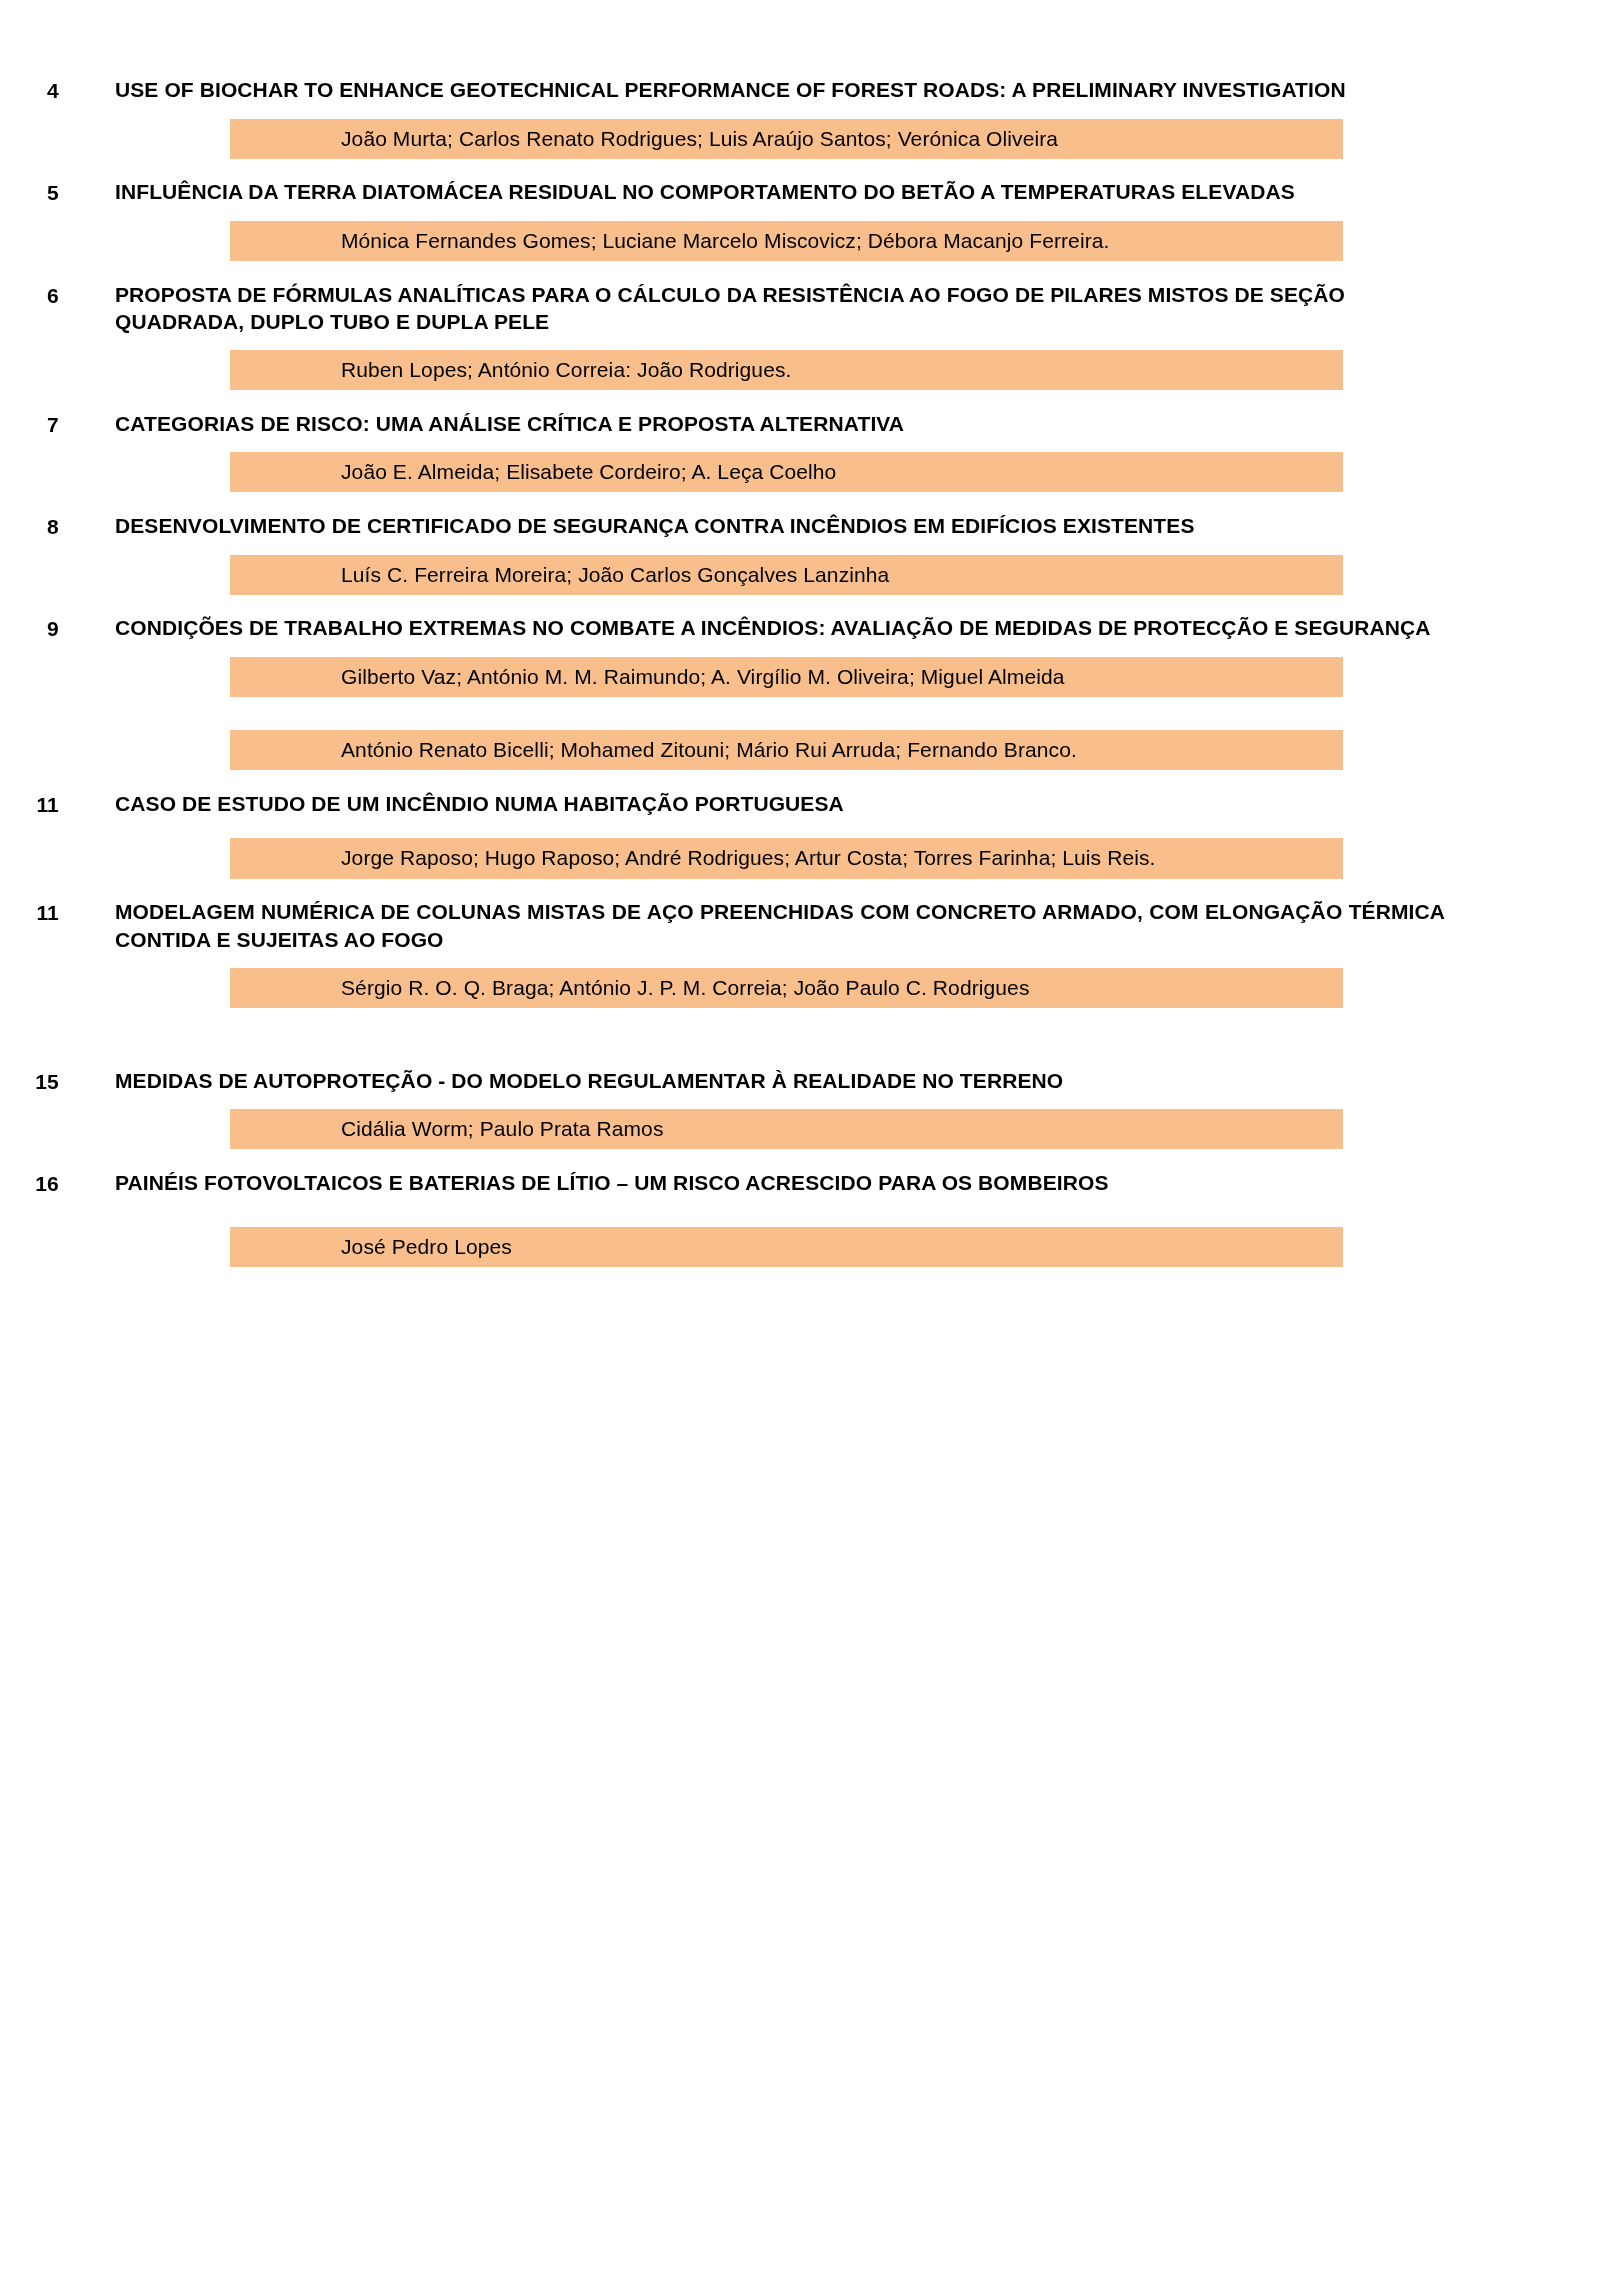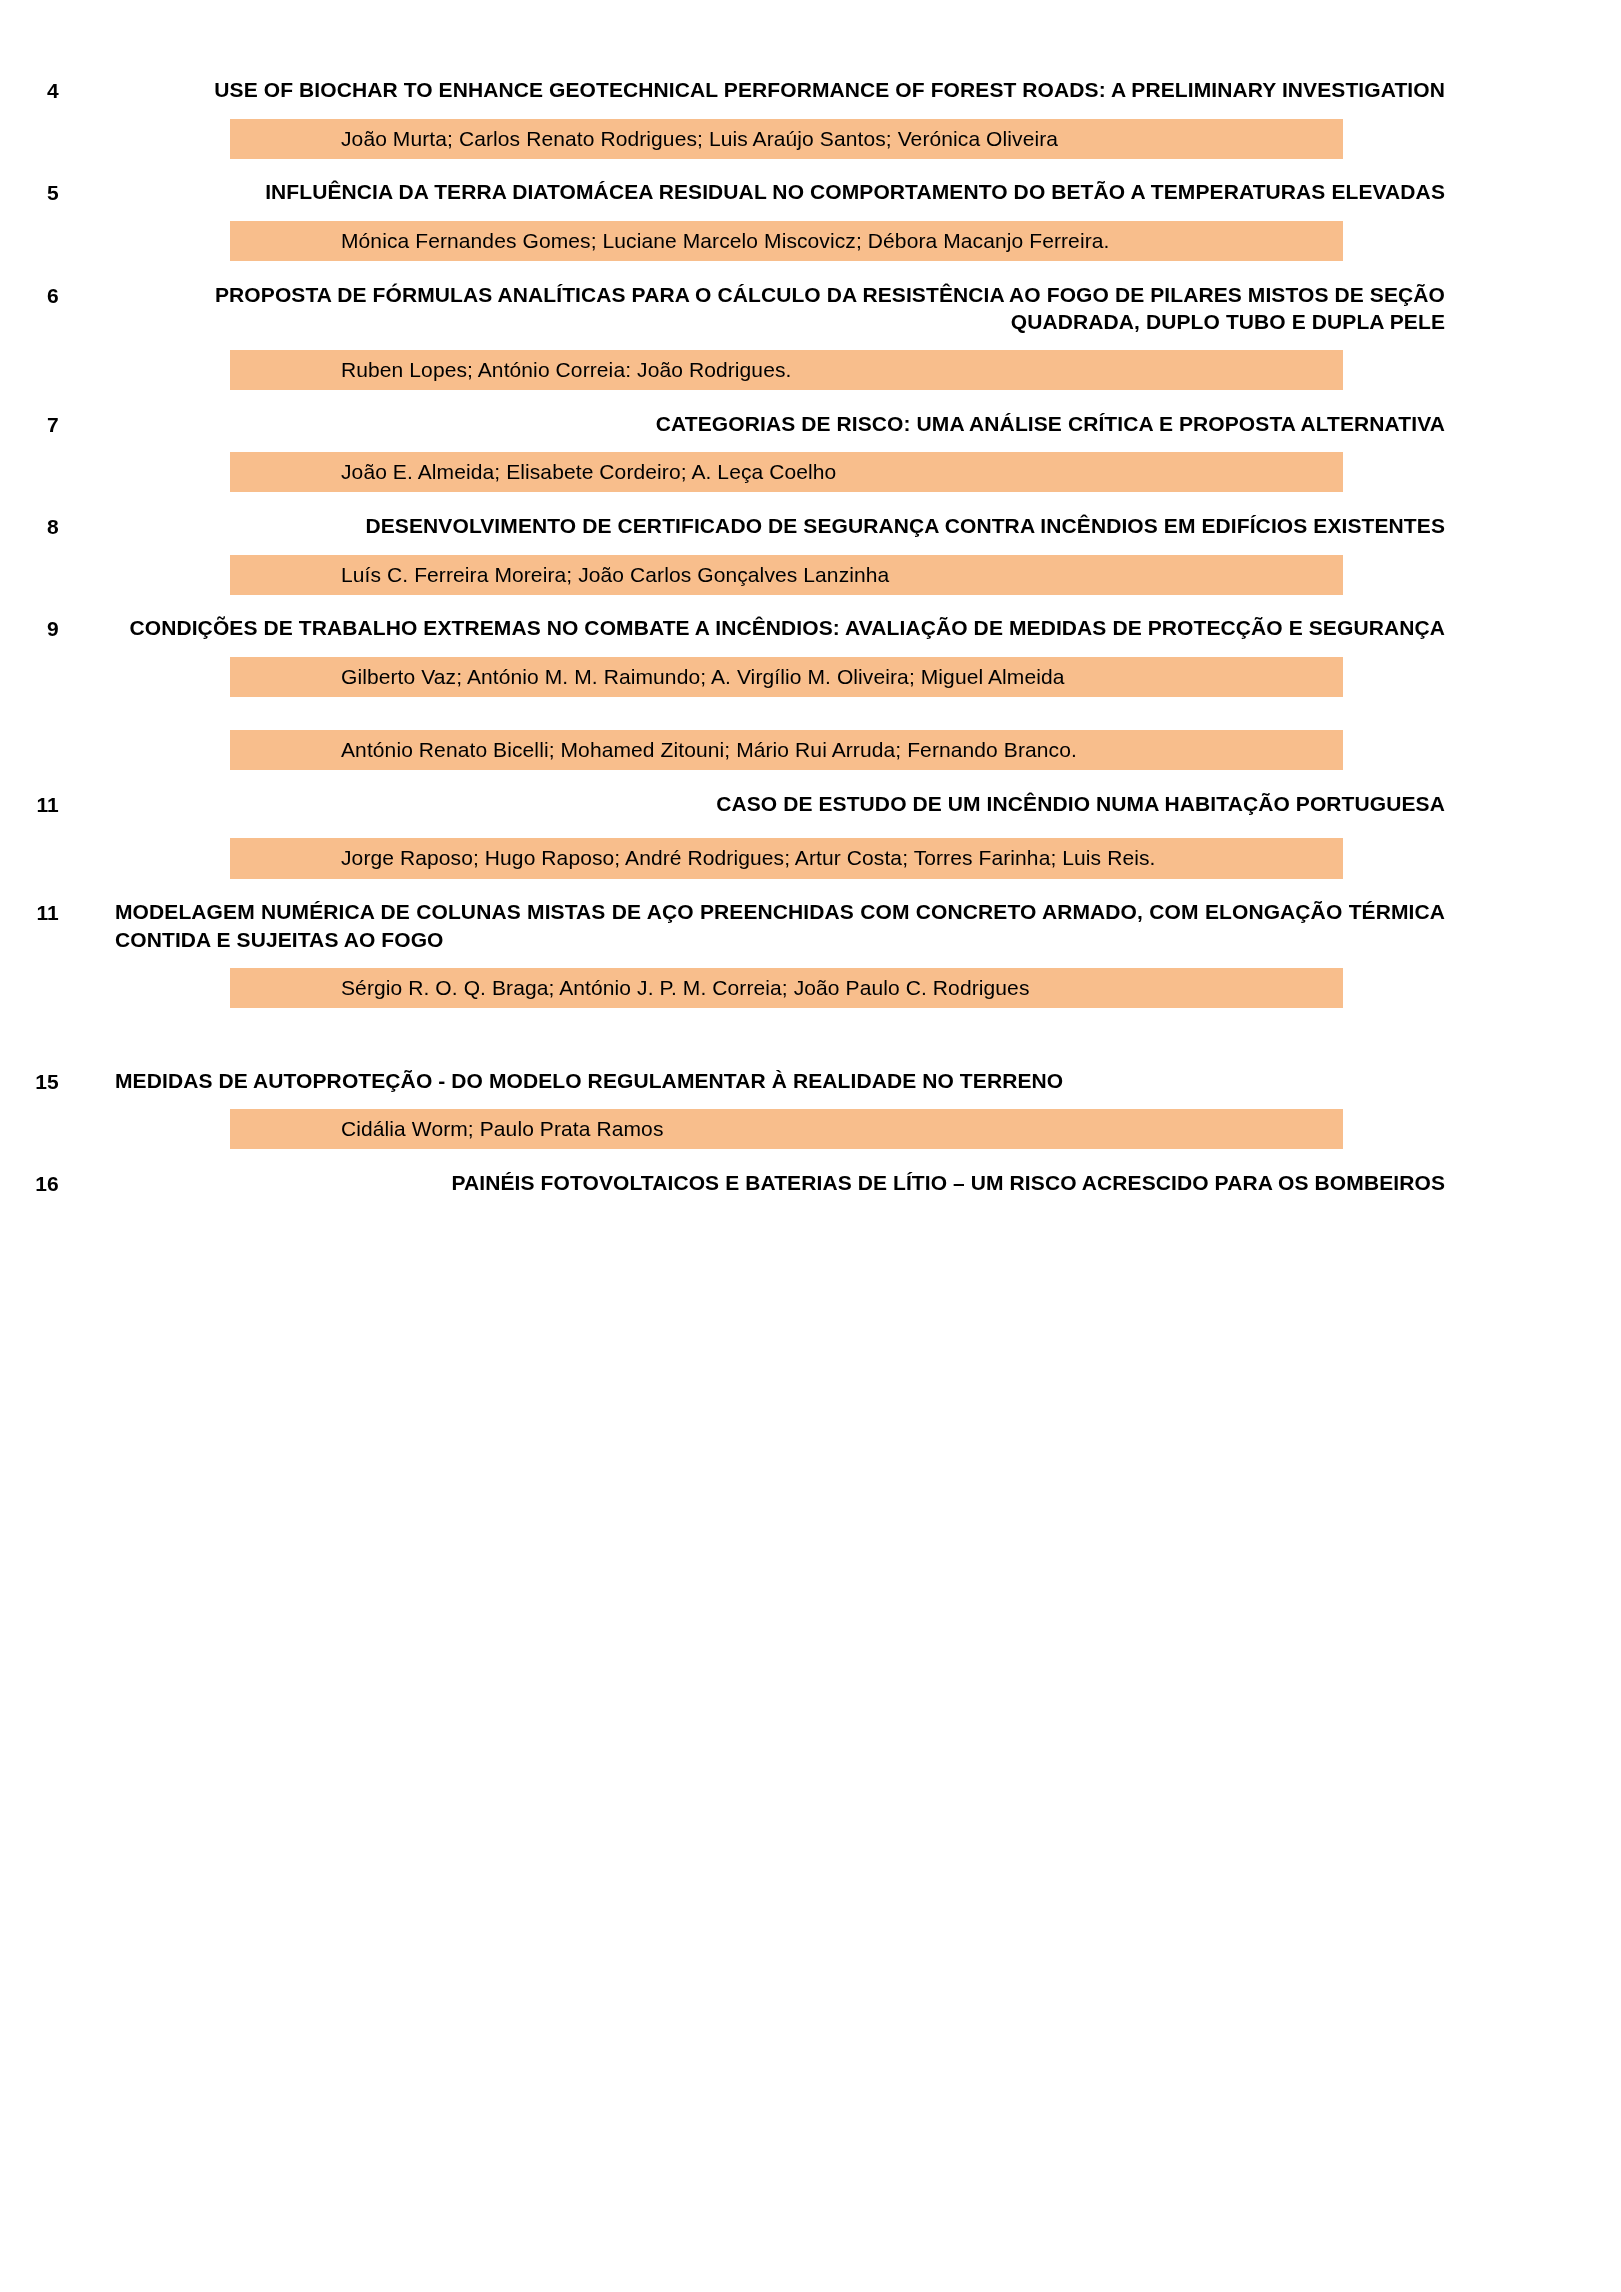--- a/index.html
+++ b/index.html
@@ -46,21 +46,21 @@
     flex: 1;
     font-weight: bold;
     font-size: 21px;
     line-height: 1.33;
     letter-spacing: 0.1px;
     padding-left: 56px;
     padding-right: 176px;
     text-align: justify;
   }
   .title.nojust {
-    text-align: right;
+    text-align: left;
   }
   .authors-band {
     background: #F8BE8C;
     margin: 0;
     padding: 5.9px 0 6.9px 0;
     box-sizing: border-box;
     width: 1113px;
     margin-left: 230px;
     display: flex;
     align-items: center;
@@ -200,16 +200,19 @@
     </div>
   </div>
   <div class="gap-md"></div>
 
   <div class="entry">
     <div class="title-row">
       <div class="num">16</div>
       <div class="title nojust">PAINÉIS FOTOVOLTAICOS E BATERIAS DE LÍTIO – UM RISCO ACRESCIDO PARA OS BOMBEIROS</div>
     </div>
     <div class="gap-lg"></div>
+    <div class="authors-band">
+      <div class="authors-text">José Pedro Lopes</div>
+    </div>
   </div>
 
 </div>
 
 
 </body></html>

